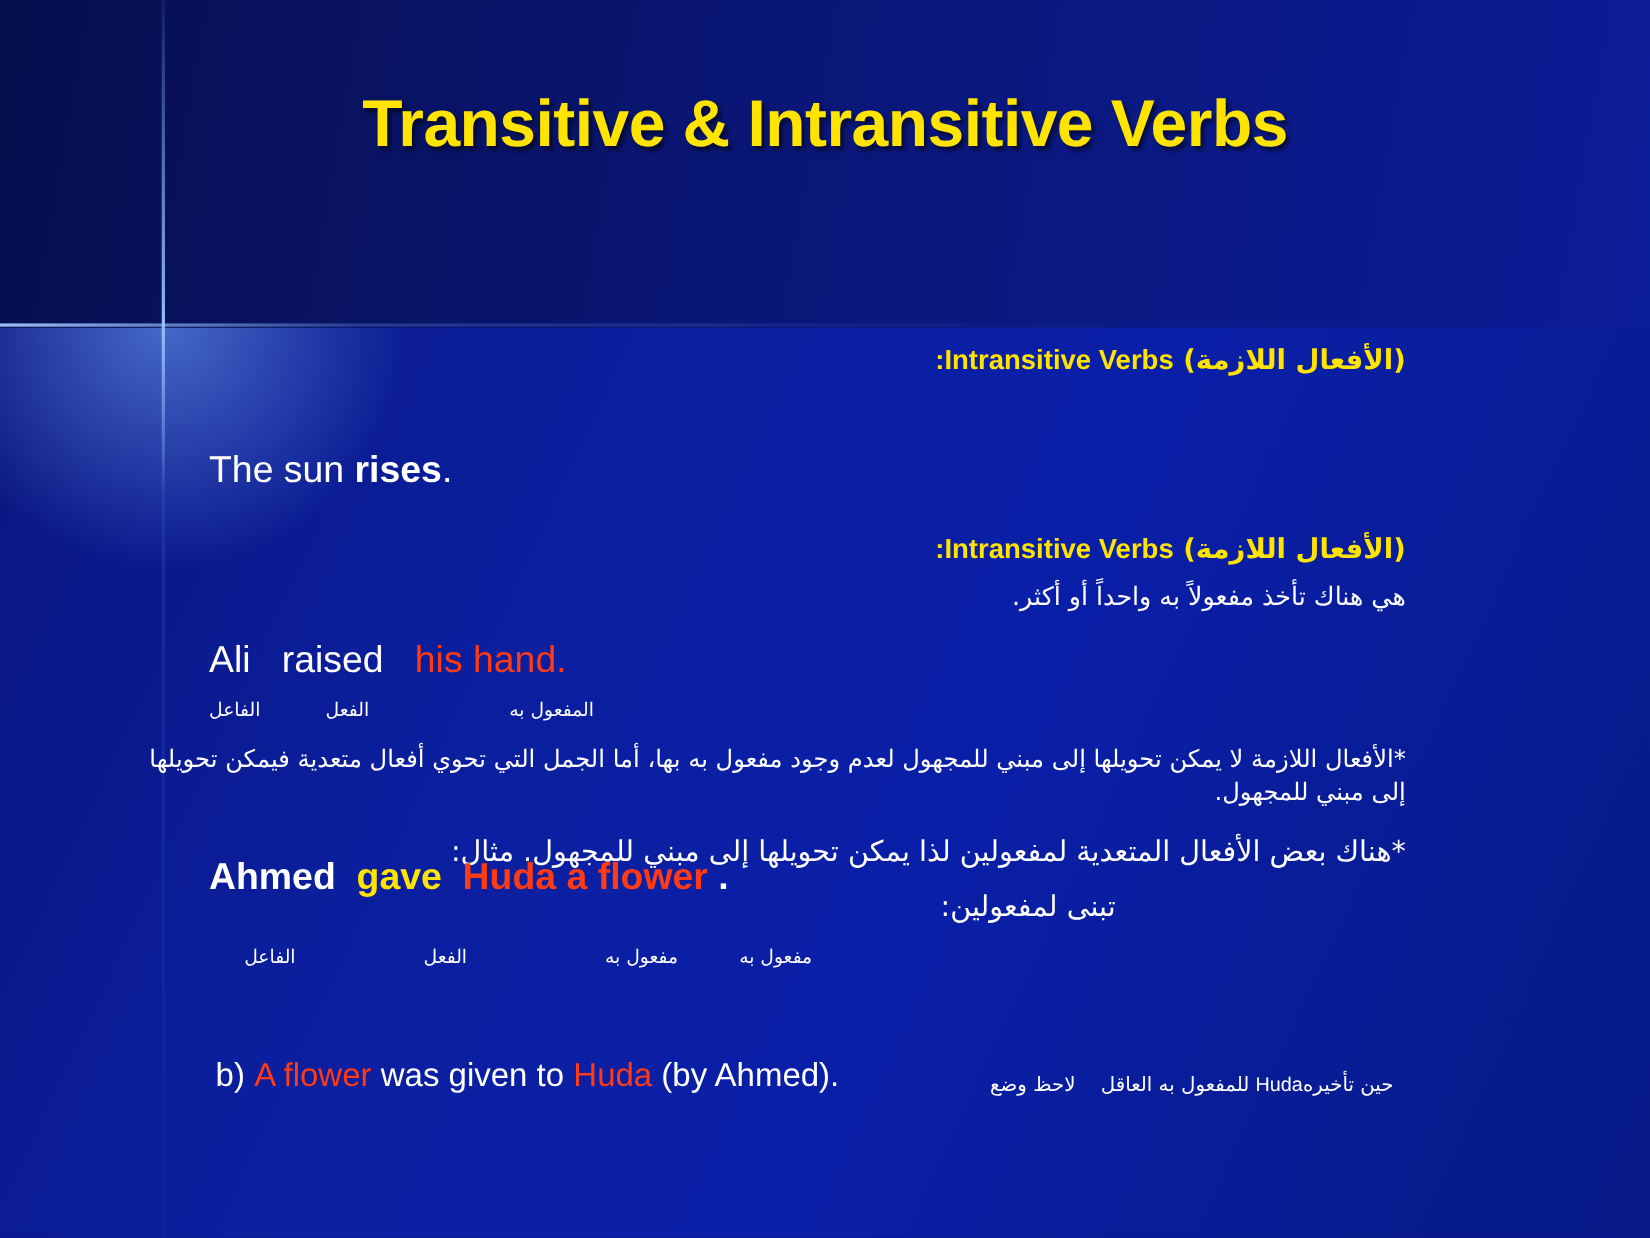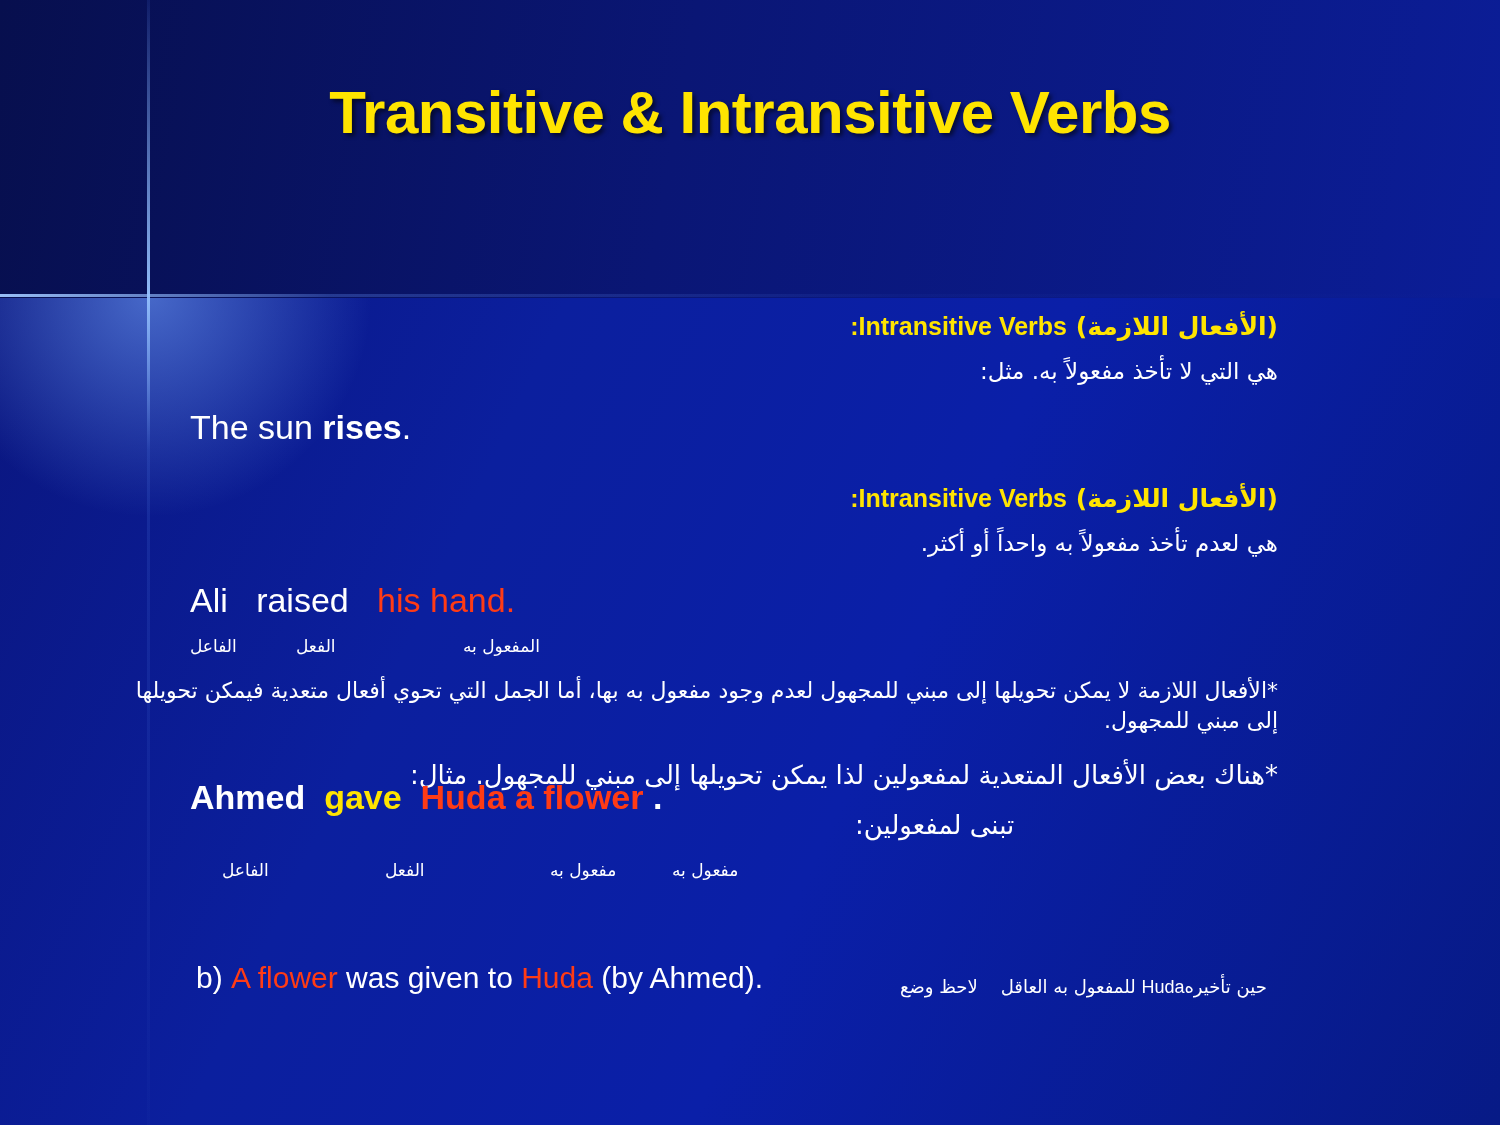--- a/index.html
+++ b/index.html
@@ -91,32 +91,31 @@
 
   <div class="title-en">Transitive &amp; Intransitive Verbs</div>
 
   <div class="body">
 
     <div class="hdr" style="top:14px;">
       <span>(الأفعال اللازمة)</span>
       <span class="en">Intransitive Verbs</span><span class="en">:</span>
     </div>
 
-    <div class="ar-line" style="top:60px;">هي التي لا تأخذ مفعولاً به.   مثل:</div>
 
     <div class="ex" style="top:110px;">
       <span class="white">The sun </span><b class="white">rises</b><span class="white">.</span>
     </div>
 
     <div class="hdr" style="top:186px;">
       <span>(الأفعال اللازمة)</span>
       <span class="en">Intransitive Verbs</span><span class="en">:</span>
     </div>
 
-    <div class="ar-line" style="top:232px;">هي لعدم تأخذ مفعولاً به واحداً أو أكثر.</div>
+    <div class="ar-line" style="top:232px;">هي هناك تأخذ مفعولاً به واحداً أو أكثر.</div>
 
     <div class="ex" style="top:283px;">
       <span class="white">Ali</span><span class="white">&nbsp;&nbsp;&nbsp;</span><span class="white">raised</span><span class="white">&nbsp;&nbsp;&nbsp;</span><span class="red">his hand.</span>
     </div>
 
     <div class="gloss" style="left:190px;top:338px;">الفاعل</div>
     <div class="gloss" style="left:296px;top:338px;">الفعل</div>
     <div class="gloss" style="left:463px;top:338px;">المفعول به</div>
 
     <div class="para" style="right:90px;top:378px;width:1180px;">*الأفعال اللازمة لا يمكن تحويلها إلى مبني للمجهول لعدم وجود مفعول به بها، أما الجمل التي تحوي أفعال متعدية فيمكن تحويلها إلى مبني للمجهول.</div>

